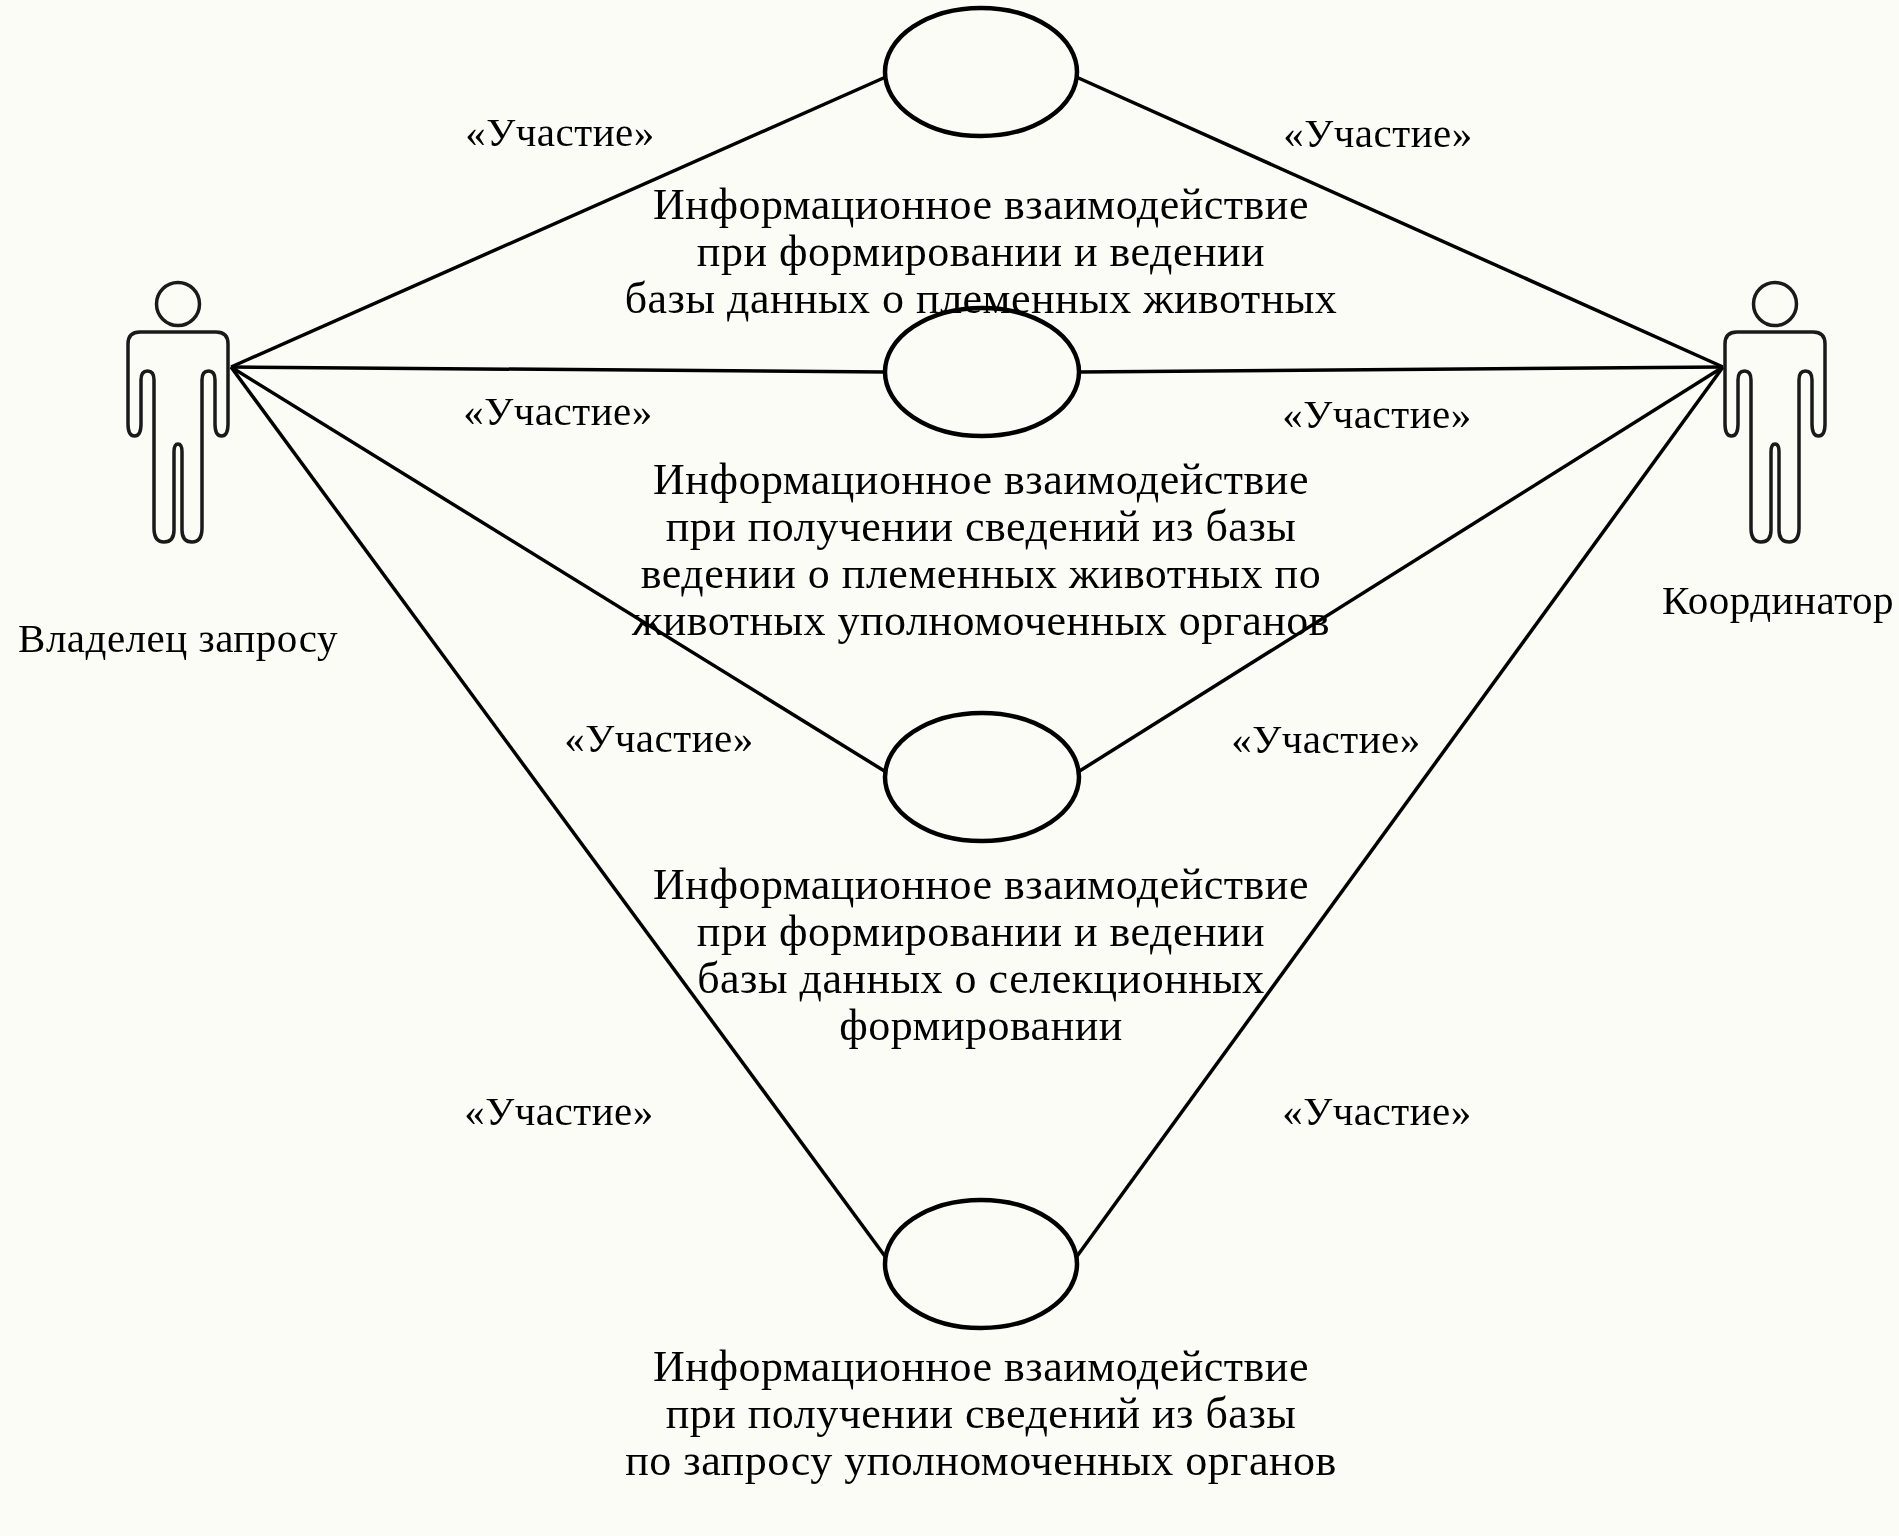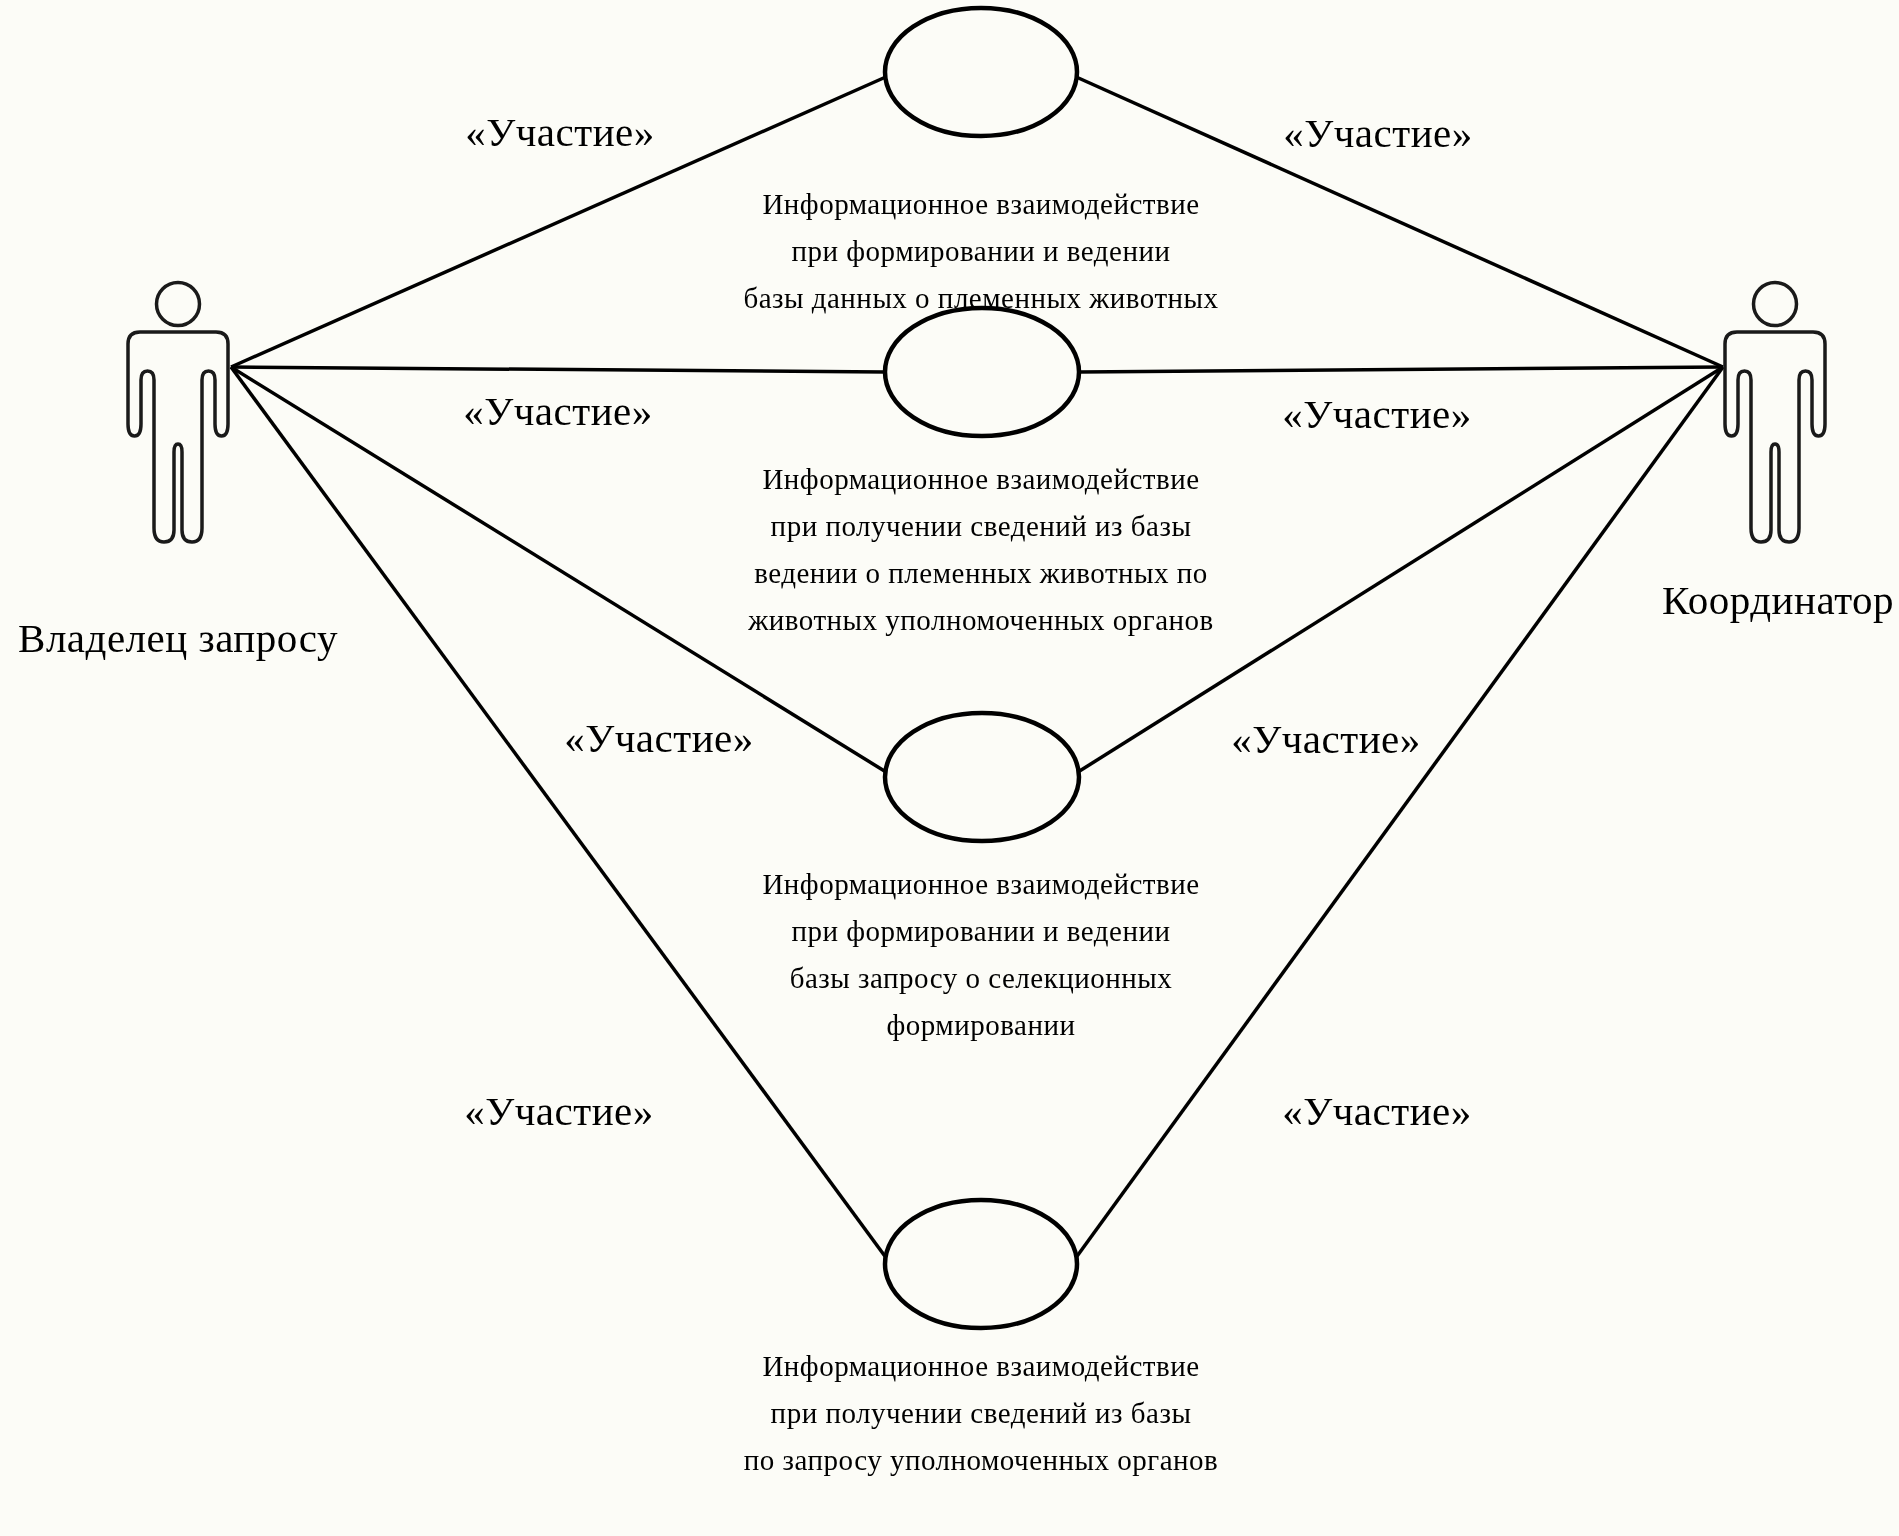--- a/index.html
+++ b/index.html
@@ -19,21 +19,21 @@
   .canvas svg {
     position: absolute;
     left: 0;
     top: 0;
   }
   .uc-text {
     position: absolute;
     left: 571px;
     width: 820px;
     text-align: center;
-    font-size: 29px;
+    font-size: 44px;
     line-height: 47px;
     letter-spacing: 0.5px;
     white-space: nowrap;
   }
   .stereo {
     position: absolute;
     transform: translate(-50%, -50%);
     font-size: 41px;
     letter-spacing: 0.5px;
     white-space: nowrap;
@@ -123,21 +123,21 @@
   <div class="uc-text" style="top:456px;">
     <div>Информационное взаимодействие</div>
     <div>при получении сведений из базы</div>
     <div>ведении о племенных животных по</div>
     <div>животных уполномоченных органов</div>
   </div>
 
   <div class="uc-text" style="top:861px;">
     <div>Информационное взаимодействие</div>
     <div>при формировании и ведении</div>
-    <div>базы запросу о селекционных</div>
+    <div>базы данных о селекционных</div>
     <div>формировании</div>
   </div>
 
   <div class="uc-text" style="top:1343px;">
     <div>Информационное взаимодействие</div>
     <div>при получении сведений из базы</div>
     <div>по запросу уполномоченных органов</div>
   </div>
 
   <span class="actor-label" style="left:178px; top:638px;">Владелец запросу</span>

